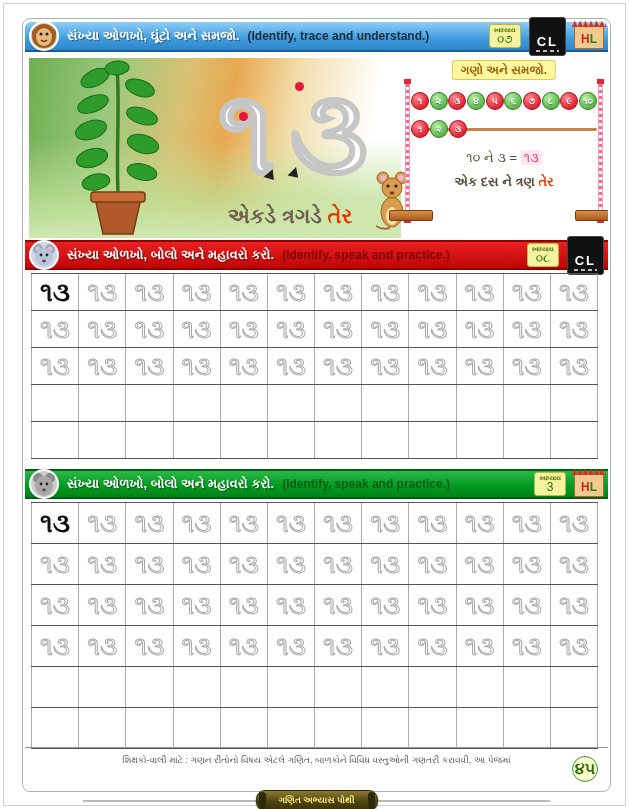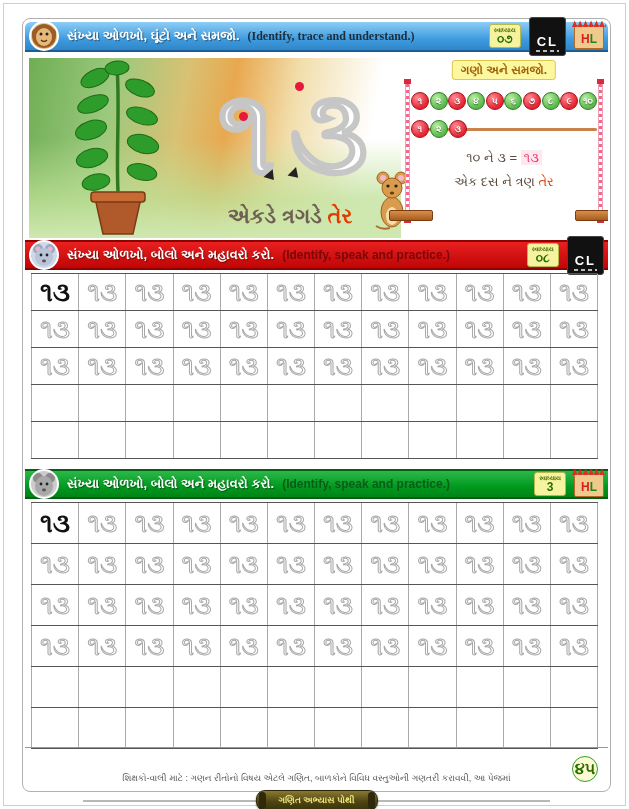--- a/index.html
+++ b/index.html
@@ -7,29 +7,29 @@
   .sheet { position:absolute; left:3px; top:3px; width:623px; height:803px; border:1px solid #cfcfcf; background:#fff; }
   .frame { position:absolute; left:18px; top:14px; width:589px; height:774px; border:1px solid #b0b0b0; border-radius:8px; background:#fff; }
 
   
   .band { position:absolute; left:2px; width:583px; height:30px; display:flex; align-items:center; gap:8px; padding:0 4px 0 4px; }
   .band-blue  { top:3px;  background:linear-gradient(#8ecdf5,#3f9ce0 60%,#2f86c8); border-bottom:2px solid #1b5e97; border-radius:6px 6px 0 0; }
   .band-red   { background:linear-gradient(#e82020,#c00505); border-top:2px solid #8f0000; border-bottom:2px solid #8f0000; }
   .band-green { background:linear-gradient(#2db84a,#009a1e 60%,#008317); border-top:2px solid #035e13; border-bottom:2px solid #035e13; }
   .band .guj { color:#fff; font-weight:bold; font-size:13px; text-shadow:1px 1px 1px rgba(0,0,0,.45); white-space:nowrap; }
   .band .eng { font-size:12px; font-weight:bold; white-space:nowrap; }
-  .band-blue .eng { color:#1e2d3a;font-family:Liberation Serif, serif; }
+  .band-blue .eng { color:#1e2d3a; }
   .band-red .eng { color:#7c0606; }
   .band-green .eng { color:#0b5c18; }
   .band .spacer { flex:1; }
   .avatar { width:30px; height:30px; border-radius:50%; flex:0 0 auto; border:2px solid #fff; overflow:hidden; background:#e8c48a; display:flex; align-items:center; justify-content:center; }
 
   .badge-ex { background:#f5f3a0; border:1px solid #b9b94a; border-radius:3px; text-align:center; line-height:1; padding:2px 4px; flex:0 0 auto; }
   .badge-ex .t1 { font-size:6px; color:#4d6b00; font-weight:bold; display:block; }
-  .badge-ex .t2 { font-size:12px; color:#2a6b00; font-weight:bold; display:block; }
+  .badge-ex .t2 { font-size:12px; color:#2a6b00; font-weight:normal; display:block; }
   .badge-cl { background:#111; color:#fff; border-radius:3px; font-weight:bold; font-size:13px; letter-spacing:2px; padding:16px 7px 6px 7px; position:relative; flex:0 0 auto; border:1px solid #444; }
   .badge-cl::after { content:""; position:absolute; left:6px; right:6px; bottom:3px; height:2px; background:repeating-linear-gradient(90deg,#bbb 0 4px,transparent 4px 7px); }
   .badge-hl { position:relative; background:#f2c98c; border:1px solid #b06a2a; border-radius:2px; padding:6px 6px 2px 6px; font-size:12px; font-weight:bold; flex:0 0 auto; margin-top:2px; }
   .badge-hl .roof { position:absolute; left:-3px; top:-7px; width:calc(100% + 6px); height:8px; background:#d93020; clip-path:polygon(0 100%,8% 20%,16% 100%,24% 20%,32% 100%,40% 20%,48% 100%,56% 20%,64% 100%,72% 20%,80% 100%,88% 20%,96% 100%,100% 60%,100% 100%); }
   .badge-hl .h { color:#d92020; } .badge-hl .l { color:#1a8a1a; }
 
   
   .illustration { position:absolute; left:2px; top:37px; width:583px; height:184px; background:#fff; overflow:hidden; }
   .art-bg { position:absolute; left:4px; top:2px; width:372px; height:180px;
     background:linear-gradient(100deg,#6fae53 0%,#9cc97e 22%,#d9c173 40%,#e8a84f 52%,#f2dfae 68%,#ffffff 88%); }
@@ -58,38 +58,38 @@
   .rail::before,.rail::after{ content:""; position:absolute; left:-2px; width:7px; height:5px; background:#d82a3c; }
   .rail::before{ top:-4px; } .rail::after{ bottom:-4px; }
   .beads-row1 { position:absolute; left:8px; right:8px; top:34px; display:flex; justify-content:space-between; }
   .rod2 { position:absolute; left:8px; right:8px; top:70px; height:3px; background:#c8824a; border-radius:2px; }
   .beads-row2 { position:absolute; left:8px; top:62px; display:flex; gap:1px; }
   .bead { width:18px; height:18px; border-radius:50%; display:flex; align-items:center; justify-content:center; font-size:9px; font-weight:bold; color:#fff; text-shadow:0 1px 1px rgba(0,0,0,.5); flex:0 0 auto; }
   .bead-red { background:radial-gradient(circle at 35% 30%, #ff8a94, #e4232f 70%); border:1px solid #a80e18; }
   .bead-green { background:radial-gradient(circle at 35% 30%, #b8eda0, #58b84a 70%); border:1px solid #2f7a26; }
   .equation { position:absolute; left:0; width:100%; top:92px; text-align:center; font-size:13px; font-weight:normal; color:#5a4a3a; }
   .equation .res { color:#e8336d; background:#fde8f0; padding:0 3px; }
-  .sentence { position:absolute; left:0; width:100%; top:116px; text-align:center; font-size:13px; font-weight:normal; color:#5a4a3a; }
+  .sentence { position:absolute; left:0; width:100%; top:116px; text-align:center; font-size:13px; font-weight:bold; color:#5a4a3a; }
   .sentence .hl { color:#e03c00; }
   .stand { position:absolute; top:152px; width:44px; height:11px; background:linear-gradient(#d89048,#a85c20); border:1px solid #7a3c10; border-radius:2px; }
   .stand.left{ left:-14px; } .stand.right{ right:-14px; }
 
   
   .grid { position:absolute; left:8px; width:567px; border-top:1.5px solid #555; }
   .grid1 { top:254px; } .grid2 { top:483px; }
   .grid-row { display:flex; border-bottom:1.5px solid #555; }
   .grid1 .grid-row { height:37px; } .grid2 .grid-row { height:41px; }
   .grid-cell { flex:1; border-right:1px solid #aaa; display:flex; align-items:center; justify-content:center; overflow:hidden; }
   .grid-cell:first-child { border-left:1px solid #aaa; }
   .numeral { font-size:26px; line-height:1; }
   .numeral.traced { color:#fff; -webkit-text-stroke:1px #a8a8a8; }
   .numeral.solid { color:#111; font-weight:bold; -webkit-text-stroke:0; }
 
   
-  .footer { position:absolute; left:2px; top:728px; width:583px; height:44px; border-top:1px solid #999; text-align:center; padding-top:24px; }
+  .footer { position:absolute; left:2px; top:728px; width:583px; height:44px; border-top:1px solid #999; text-align:center; padding-top:6px; }
   .footer .line { font-size:9px; color:#555; line-height:13px; }
   .page-circle { position:absolute; right:10px; top:8px; width:26px; height:26px; border:1.5px solid #2f9e2f; border-radius:50%; background:#fdfbd2; color:#2a6b00; font-weight:bold; font-size:16px; display:flex; align-items:center; justify-content:center; }
   .banner-rule { position:absolute; left:60px; right:60px; bottom:-11px; height:2px; background:#b8b8b8; }
   .banner { position:absolute; left:50%; bottom:-20px; transform:translateX(-50%); background:linear-gradient(#8a7a30,#4e4512 55%,#3a330c); border:1px solid #2c260a; border-radius:9px; padding:4px 22px; color:#f0e27a; font-size:9px; font-weight:bold; white-space:nowrap; box-shadow:0 1px 2px rgba(0,0,0,.4); }
   .banner::before,.banner::after { content:""; position:absolute; top:1px; bottom:1px; width:7px; background:#2e280c; border-radius:4px; }
   .banner::before { left:2px; } .banner::after { right:2px; }
 </style>
 </head>
 <body>
 

